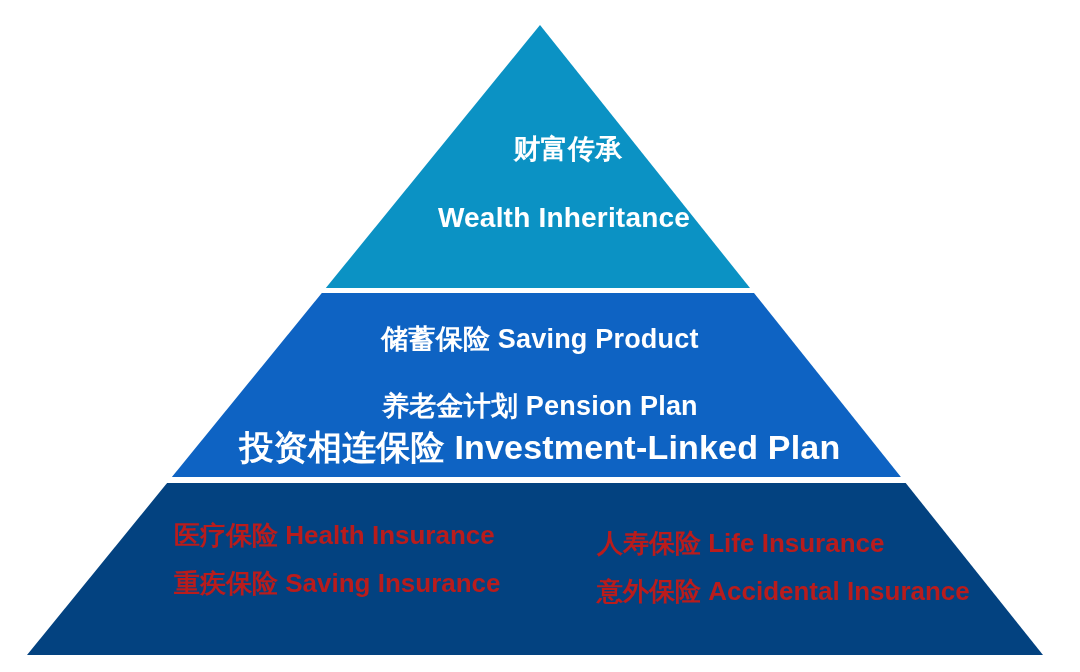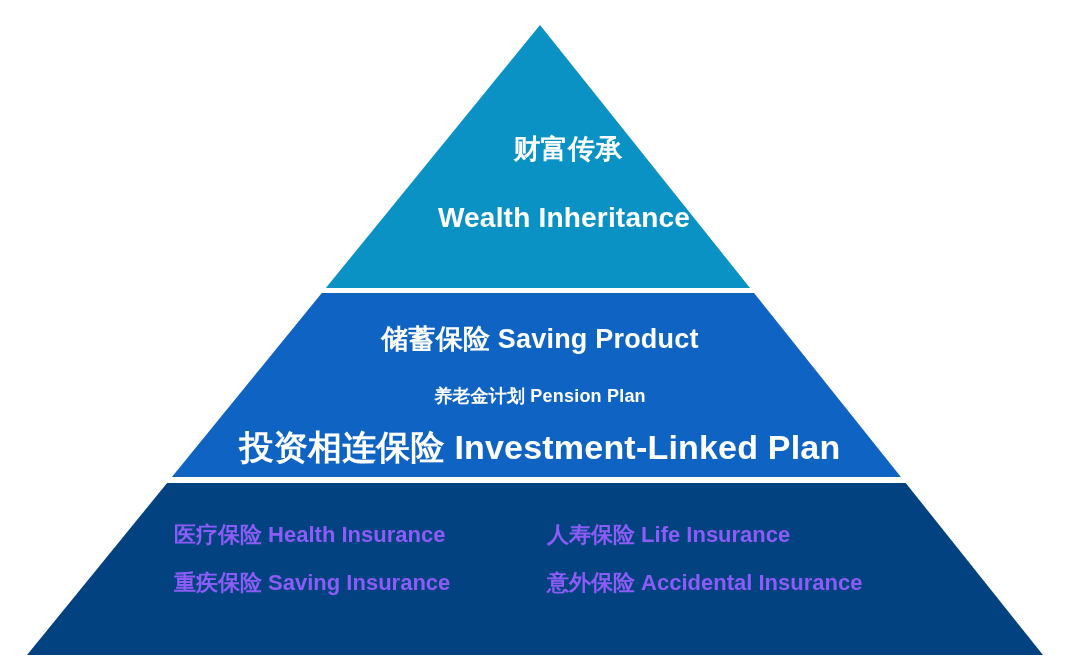--- a/index.html
+++ b/index.html
@@ -57,47 +57,47 @@
     line-height: 36px;
     padding-left: 24px;
   }
   
   .t2-l1 {
     top: 322px;
     font-size: 27px;
     line-height: 34px;
   }
   .t2-l2 {
-    top: 379px;
-    font-size: 18px;
+    top: 389px;
+    font-size: 27px;
     line-height: 34px;
   }
   .t2-l3 {
     top: 430px;
     font-size: 34px;
     line-height: 34px;
   }
   
   .t3-row {
     position: absolute;
     width: 1080px;
     left: 0;
   }
   .t3-row-1 { top: 518px; }
   .t3-row-2 { top: 566px; }
   .t3-cell {
     position: absolute;
-    color: #8b5cf6;
+    color: #b91c1c;
     font-weight: bold;
-    font-size: 22px;
+    font-size: 26px;
     line-height: 34px;
     white-space: nowrap;
   }
   .t3-col-left  { left: 174px; }
-  .t3-col-right { left: 547px; }
+  .t3-col-right { left: 597px; margin-top: 8px; }
 </style>
 </head>
 <body>
 
 <div id="canvas" style="background: rgb(255, 255, 255);">
 
   <svg id="pyramid-svg" viewBox="0 0 1080 672" aria-hidden="true">
 
     <polygon points="540.0,25.0 325.8,288.0 750.0,288.0" fill="#0B92C4"></polygon>
 

